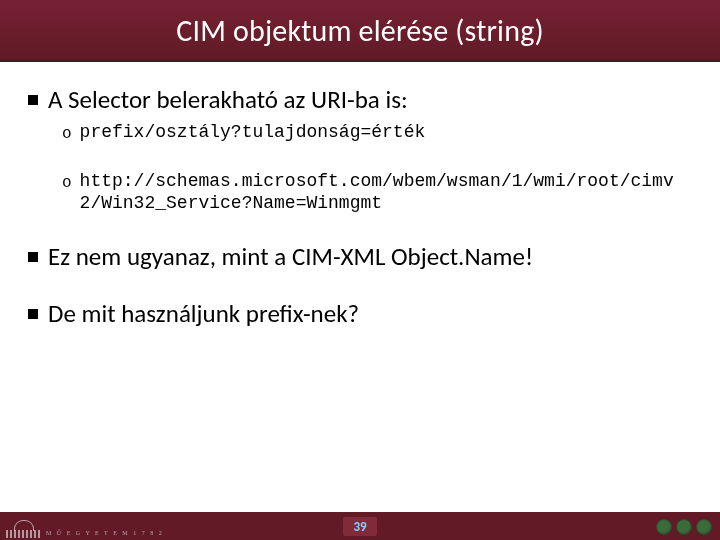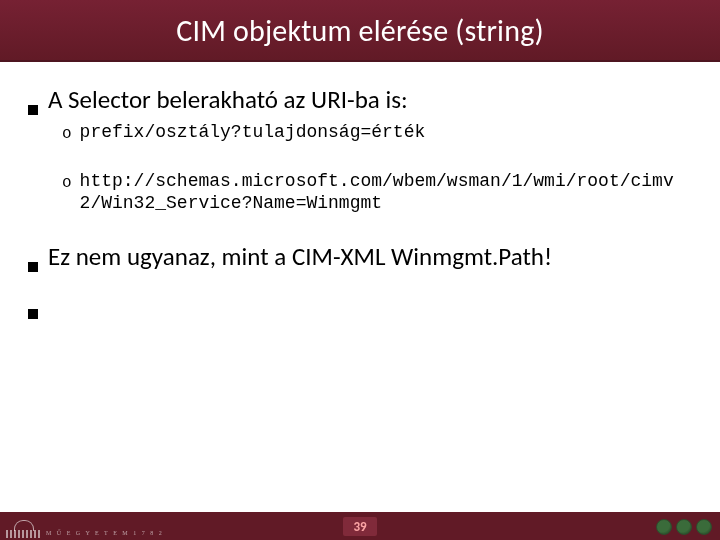--- a/index.html
+++ b/index.html
@@ -16,21 +16,21 @@
     border-bottom: 2px solid #4d1520;
   }
   .title {
     color: #ffffff; font-size: 30px; font-weight: 400; letter-spacing: .2px;
   }
   .body {
     flex: 1 1 auto; padding: 22px 28px 0 28px; color: #000;
   }
   ul.l1 { list-style: none; }
   ul.l1 > li { margin-bottom: 26px; }
-  ul.l1 > li > .row { display: flex; align-items: flex-end; gap: 10px; }
+  ul.l1 > li > .row { display: flex; align-items: flex-start; gap: 10px; }
   .bullet-sq {
     width: 10px; height: 10px; background: #000; margin-top: 11px; flex: 0 0 auto;
   }
   .l1-text { font-size: 25px; line-height: 1.25; }
   ul.l2 { list-style: none; margin: 6px 0 0 34px; }
   ul.l2 > li { display: flex; align-items: flex-start; gap: 8px; margin-bottom: 4px; }
   .bullet-o {
     font-size: 16px; line-height: 1; margin-top: 5px; color: #000; flex: 0 0 auto;
     font-family: "Courier New", monospace;
   }
@@ -38,21 +38,21 @@
     font-family: Consolas, "Courier New", monospace;
     font-size: 18px; line-height: 1.25; word-break: break-word;
     max-width: 600px;
   }
   .footer {
     position: absolute; left: 0; bottom: 0; width: 100%; height: 28px;
     background: #611a26;
     display: flex; align-items: center; justify-content: center;
   }
   .pagenum {
-    background: #802a3a; color: #fca5a5; font-size: 13px; font-weight: 700;
+    background: #802a3a; color: #7dd3fc; font-size: 13px; font-weight: 700;
     padding: 2px 10px; border-radius: 2px;
   }
   .footer-left {
     position: absolute; left: 6px; bottom: 2px; display: flex; align-items: flex-end; gap: 6px;
   }
   .logo {
     width: 34px; height: 22px; position: relative;
   }
   .logo::before {
     content: ""; position: absolute; left: 8px; top: 4px; width: 18px; height: 10px;
@@ -105,27 +105,28 @@
           <li>
             <span class="bullet-o">o</span>
             <span class="l2-text">http://schemas.microsoft.com/wbem/wsman/1/wmi/root/cimv2/Win32_Service?Name=Winmgmt</span>
           </li>
         </ul>
       </li>
 
       <li>
         <div class="row">
           <span class="bullet-sq"></span>
-          <span class="l1-text">Ez nem ugyanaz, mint a CIM-XML Winmgmt.Path!</span>
+          <span class="l1-text">Ez nem ugyanaz, mint a CIM-XML Object.Name!</span>
         </div>
       </li>
 
       <li>
         <div class="row">
           <span class="bullet-sq"></span>
+          <span class="l1-text">De mit használjunk prefix-nek?</span>
         </div>
       </li>
 
     </ul>
   </div>
 
   <div class="footer">
     <div class="footer-left">
       <div class="logo"></div>
       <div class="univ">M Ű E G Y E T E M  1 7 8 2</div>

